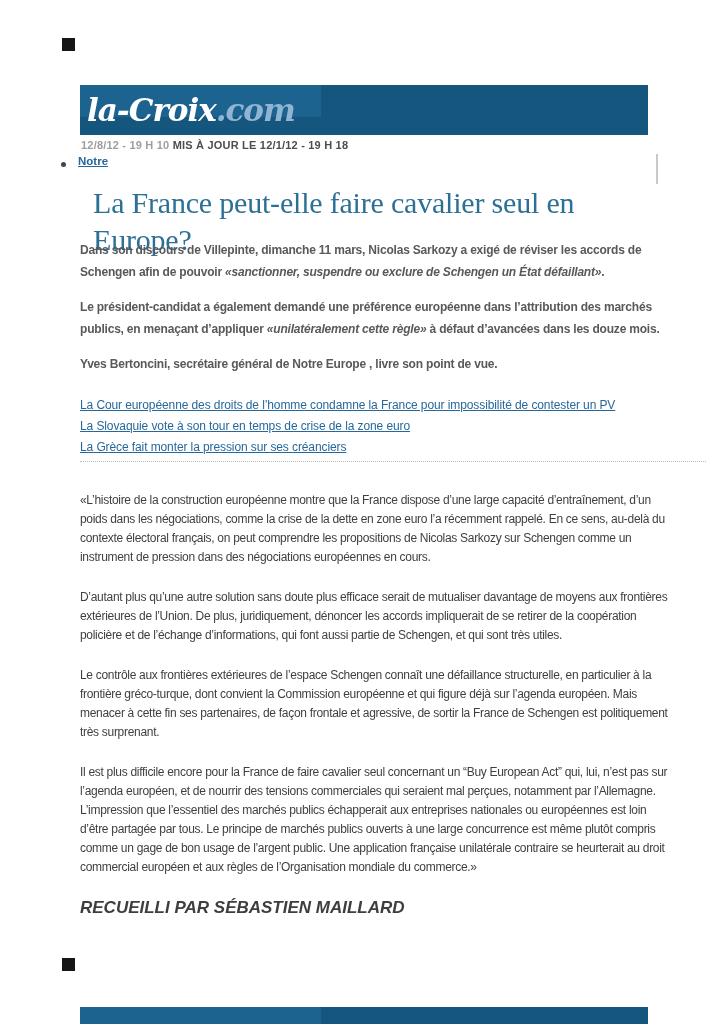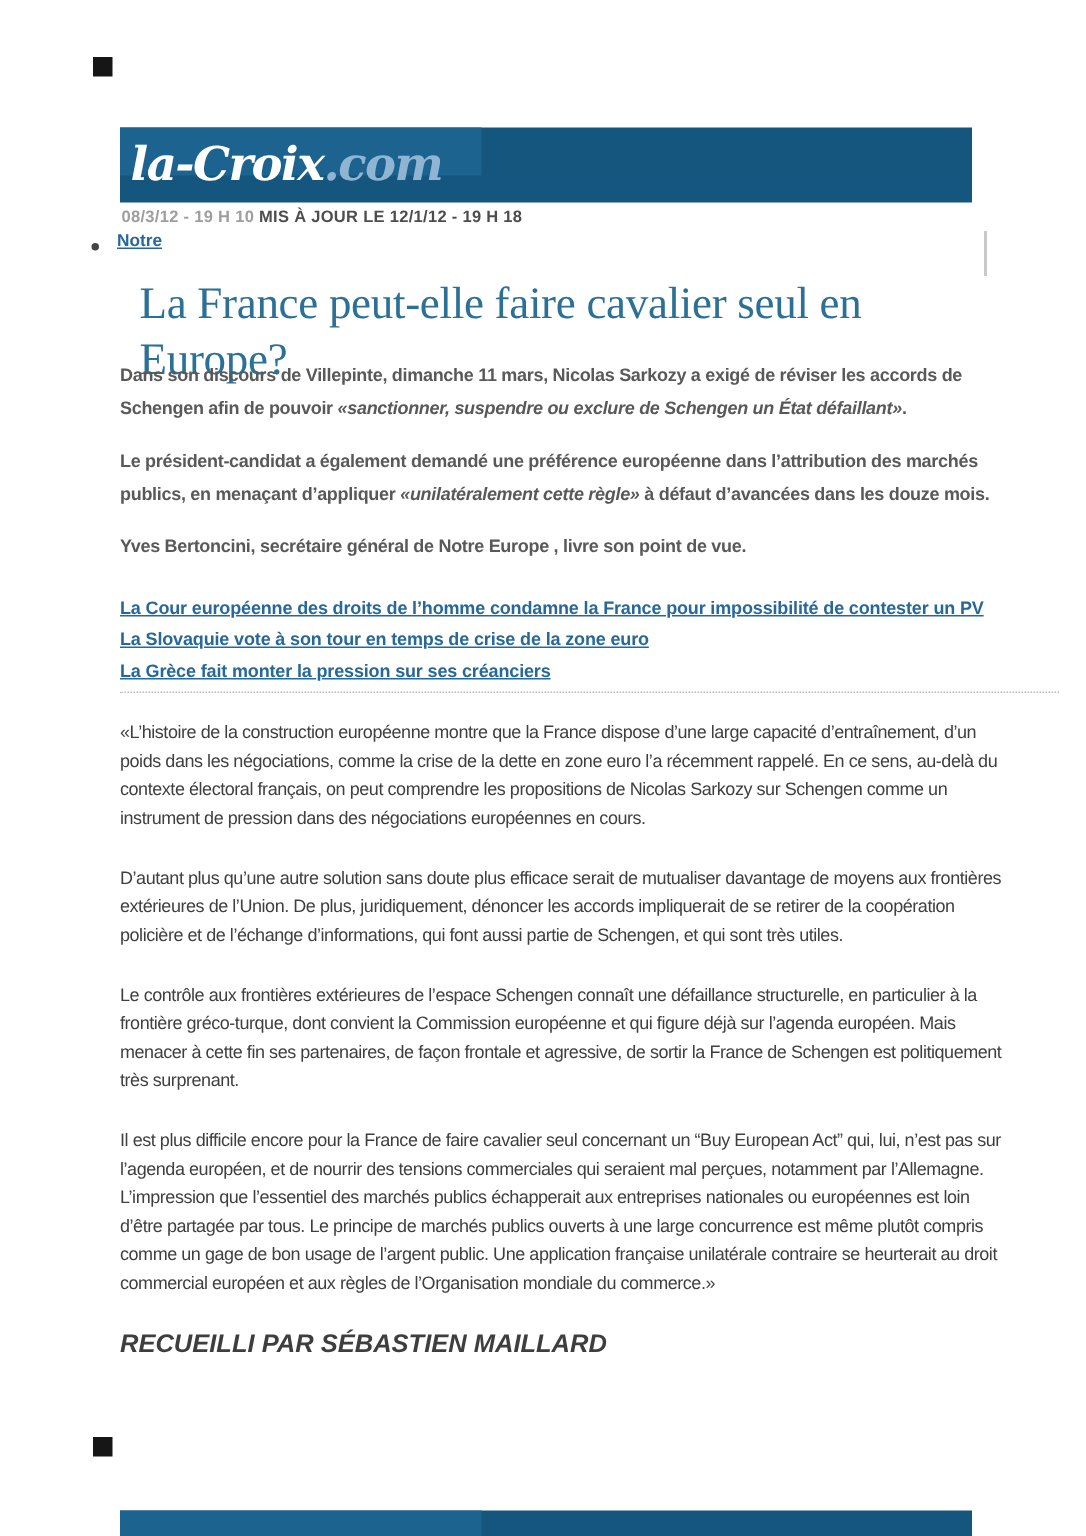--- a/index.html
+++ b/index.html
@@ -37,29 +37,29 @@
         font-weight:400;font-size:30px;line-height:37px;letter-spacing:-.2px;color:#2d7095;}
   .title .tl{display:block;white-space:nowrap;}
 
   
   .lead{position:absolute;left:80px;top:240px;width:582px;font-size:12px;font-weight:700;
         letter-spacing:-.2px;line-height:21.5px;color:#595959;}
   .lead p{margin:0 0 14px 0;}
   .lead .q{font-style:italic;}
 
   
-  .links{position:absolute;left:80px;top:395px;width:626px;font-size:12px;font-weight:700;letter-spacing:-.1px;}
+  .links{position:absolute;left:80px;top:395px;width:626px;font-size:12px;font-weight:400;letter-spacing:-.1px;}
   .links a{display:block;color:#27689c;text-decoration:underline;line-height:20px;
         white-space:nowrap;margin-bottom:1px;cursor:pointer;}
   .sep{border-top:1px dotted #bbbbbb;margin:4px 0 6px 0;width:626px;}
 
   
   .bodytext{position:absolute;left:80px;top:479px;width:595px;font-size:12px;font-weight:400;
         letter-spacing:-.3px;line-height:19px;color:#3f3f3f;}
-  .bodytext p{margin:0 0 21px 0;}
+  .bodytext p{margin:12px 0 21px 0;}
   .byline{font-size:17px;font-weight:700;font-style:italic;letter-spacing:0;
         margin-top:6px !important;color:#3e3e3e;}
 
   
   .bbar{position:absolute;left:80px;top:1007px;width:568px;height:17px;background:#14567e;}
   .bbar-logo{width:241px;height:17px;background:#1d638f;}
 </style>
 </head>
 <body>
 
@@ -67,21 +67,21 @@
 
   <div class="sq top"></div>
 
   <div class="banner">
     <div class="logo">
       <span class="brand">la-Croix</span><span class="suffix">.com</span>
     </div>
   </div>
 
   <div class="meta">
-    <span class="pub">08/3/12 - 19 H 10</span>
+    <span class="pub">12/8/12 - 19 H 10</span>
     <span class="upd">MIS À JOUR LE 12/1/12 - 19 H 18</span>
   </div>
 
   <div class="bullet"></div>
   <a class="europe">Notre</a>
   <div class="vline"></div>
 
   <h1 class="title">
     <span class="tl">La France peut-elle faire cavalier seul en</span>
     <span class="tl">Europe?</span>

